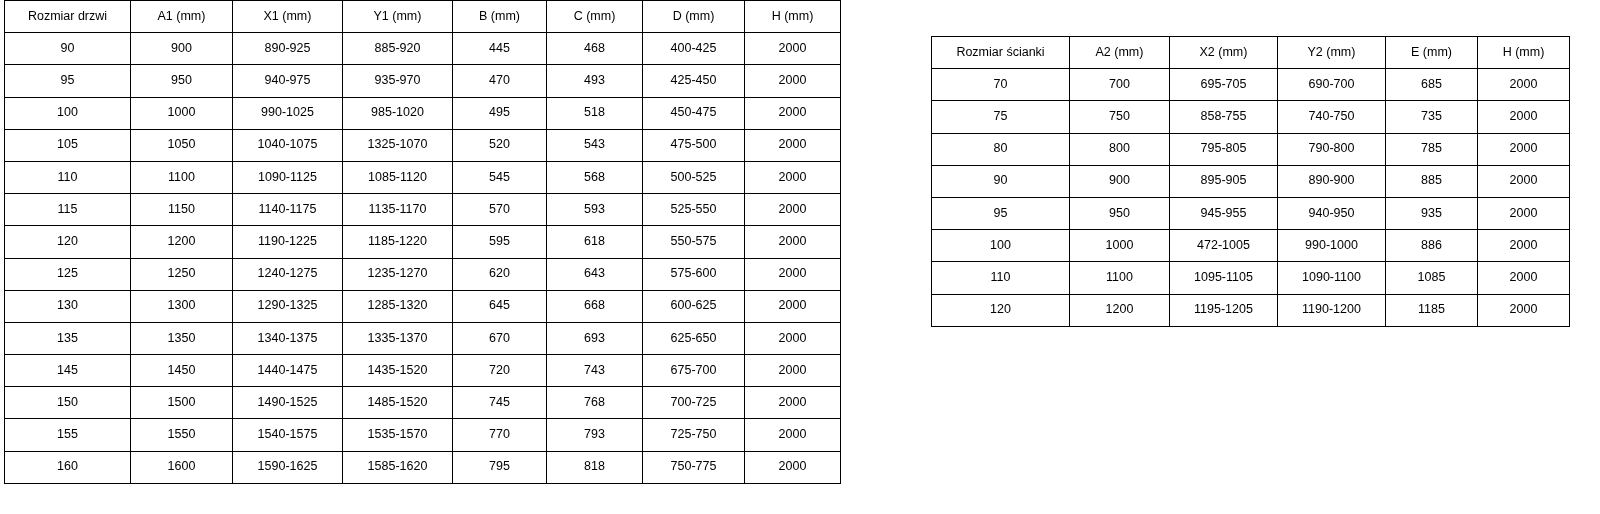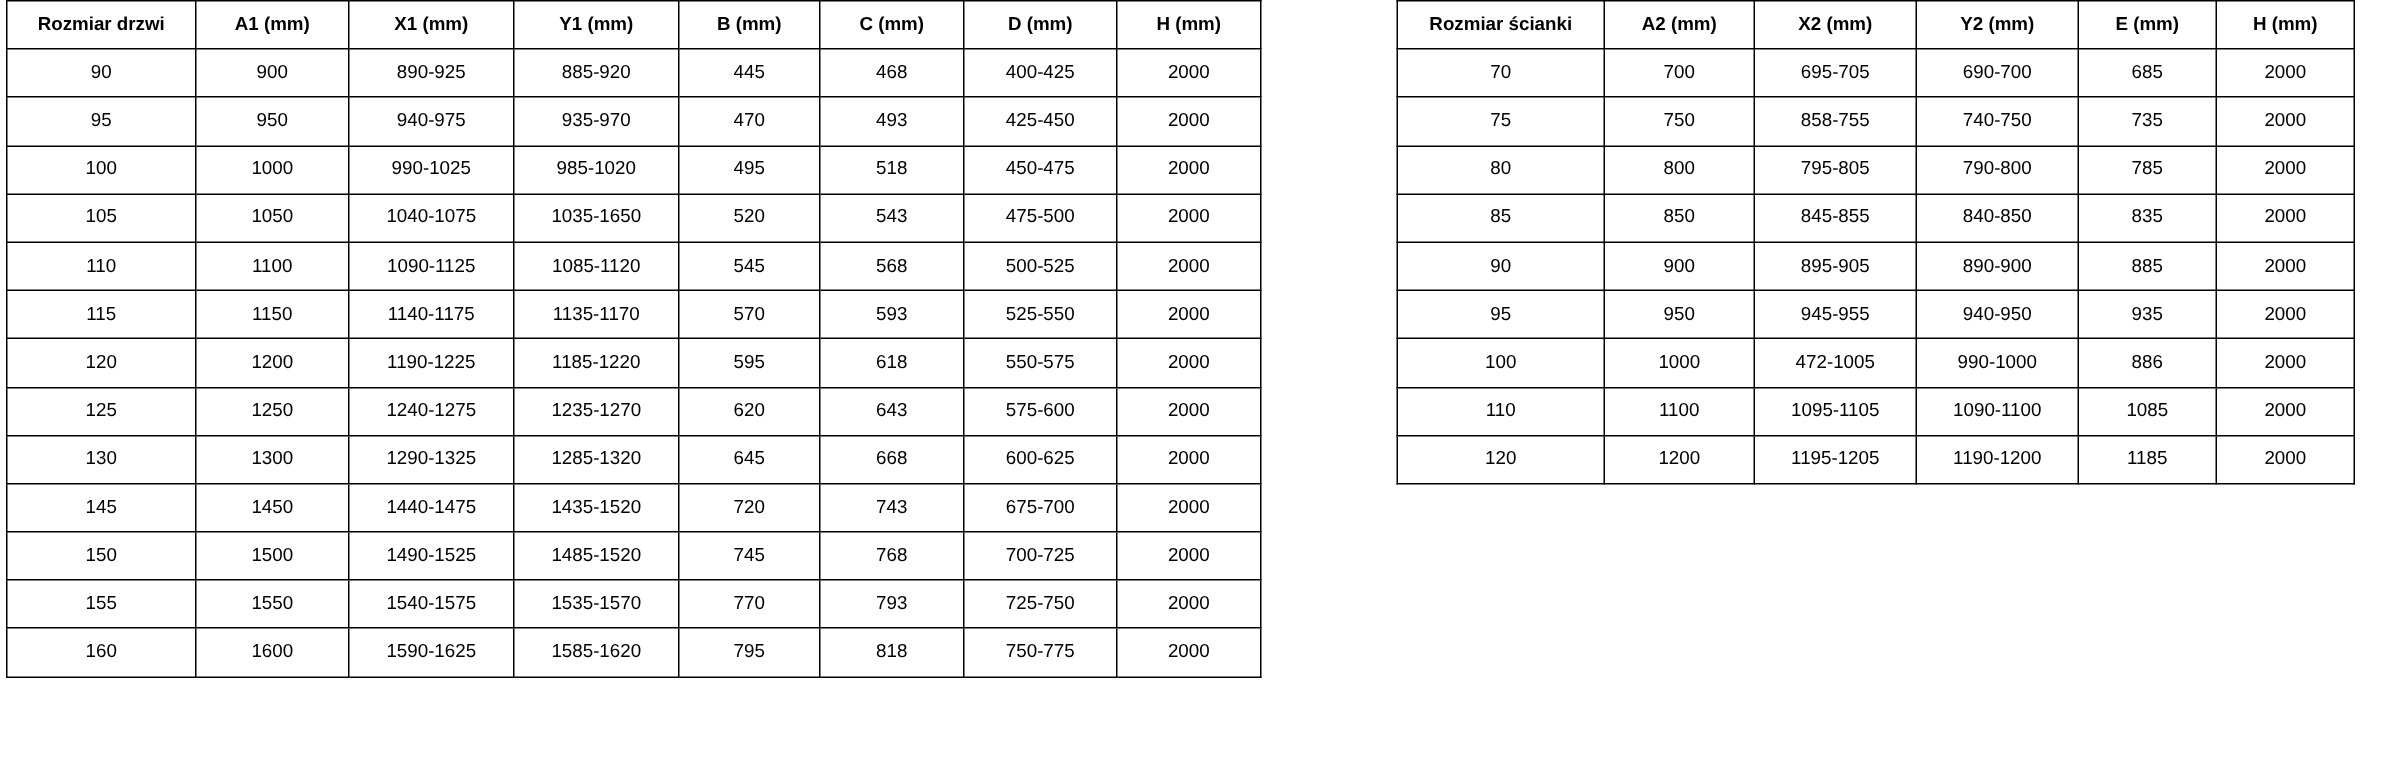--- a/index.html
+++ b/index.html
@@ -17,38 +17,38 @@
   .page {
     position: relative;
     width: 1600px;
     height: 514px;
   }
   .table-wrap {
     position: absolute;
     top: 0;
   }
   #doors-wrap { left: 4px; }
-  #walls-wrap { left: 931px; }
+  #walls-wrap { left: 931px; margin-top: 36px; }
 
   table {
     border-collapse: collapse;
     table-layout: fixed;
   }
   th, td {
     border: 1px solid #000000;
     text-align: center;
     vertical-align: middle;
     font-size: 12.5px;
     padding: 0;
     height: 31.2px;
     line-height: 1.1;
     white-space: nowrap;
   }
   th {
-    font-weight: bold;
+    font-weight: normal;
     font-size: 12.5px;
   }
   td {
     font-weight: normal;
   }
 
   
   #doors-table col.c0 { width: 126px; }
   #doors-table col.c1 { width: 102px; }
   #doors-table col.c2 { width: 110px; }
@@ -123,21 +123,21 @@
             <td>985-1020</td>
             <td>495</td>
             <td>518</td>
             <td>450-475</td>
             <td>2000</td>
           </tr>
           <tr>
             <td>105</td>
             <td>1050</td>
             <td>1040-1075</td>
-            <td>1035-1650</td>
+            <td>1325-1070</td>
             <td>520</td>
             <td>543</td>
             <td>475-500</td>
             <td>2000</td>
           </tr>
           <tr>
             <td>110</td>
             <td>1100</td>
             <td>1090-1125</td>
             <td>1085-1120</td>
@@ -177,20 +177,30 @@
             <td>2000</td>
           </tr>
           <tr>
             <td>130</td>
             <td>1300</td>
             <td>1290-1325</td>
             <td>1285-1320</td>
             <td>645</td>
             <td>668</td>
             <td>600-625</td>
+            <td>2000</td>
+          </tr>
+          <tr>
+            <td>135</td>
+            <td>1350</td>
+            <td>1340-1375</td>
+            <td>1335-1370</td>
+            <td>670</td>
+            <td>693</td>
+            <td>625-650</td>
             <td>2000</td>
           </tr>
           <tr>
             <td>145</td>
             <td>1450</td>
             <td>1440-1475</td>
             <td>1435-1520</td>
             <td>720</td>
             <td>743</td>
             <td>675-700</td>
@@ -269,28 +279,20 @@
           </tr>
           <tr>
             <td>80</td>
             <td>800</td>
             <td>795-805</td>
             <td>790-800</td>
             <td>785</td>
             <td>2000</td>
           </tr>
           <tr>
-            <td>85</td>
-            <td>850</td>
-            <td>845-855</td>
-            <td>840-850</td>
-            <td>835</td>
-            <td>2000</td>
-          </tr>
-          <tr>
             <td>90</td>
             <td>900</td>
             <td>895-905</td>
             <td>890-900</td>
             <td>885</td>
             <td>2000</td>
           </tr>
           <tr>
             <td>95</td>
             <td>950</td>

